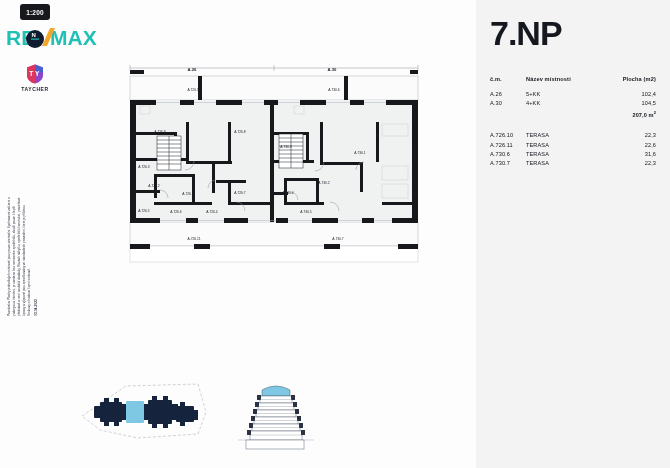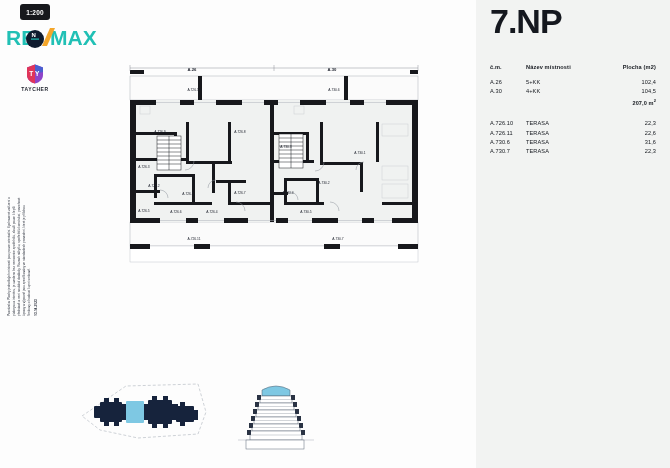--- a/index.html
+++ b/index.html
@@ -50,21 +50,21 @@
   
   .site-plan{position:absolute;left:78px;top:382px;width:132px;height:62px;}
   .section-dia{position:absolute;left:236px;top:378px;width:80px;height:74px;}
   .site-plan svg,.section-dia svg{display:block;}
 
   
   .info{
     position:absolute;left:476px;top:0;width:194px;height:468px;
     background:#f2f3f2;
   }
-  .info-inner{padding:4px 14px 0 14px;}
+  .info-inner{padding:16px 14px 0 14px;}
   .floor-title{
     font-size:34px;font-weight:bold;letter-spacing:-1px;
     color:#15181f;margin:0 0 26px 0;line-height:1;
   }
   table.rooms{width:100%;border-collapse:collapse;}
   table.rooms th{
     font-size:5.6px;font-weight:bold;text-align:left;color:#15181f;
     padding:0 0 9px 0;letter-spacing:.15px;
   }
   table.rooms th.num,table.rooms td.num{text-align:right;}

